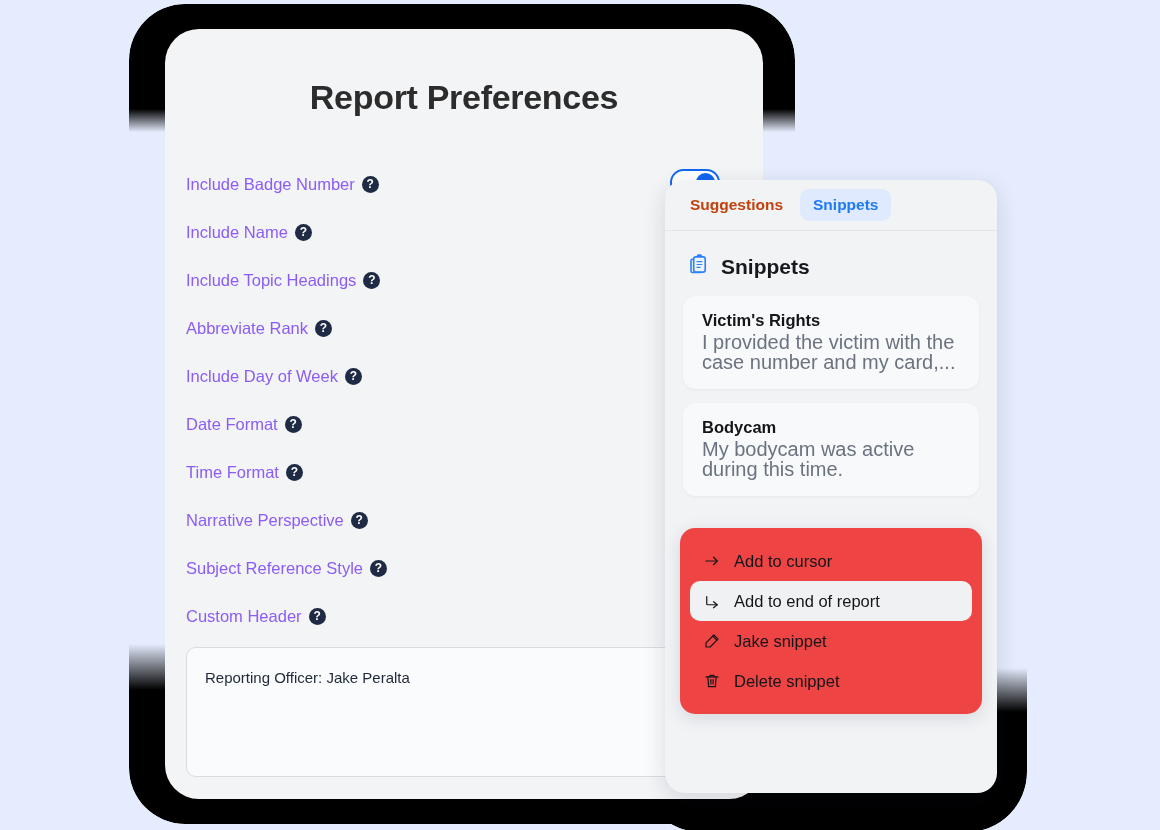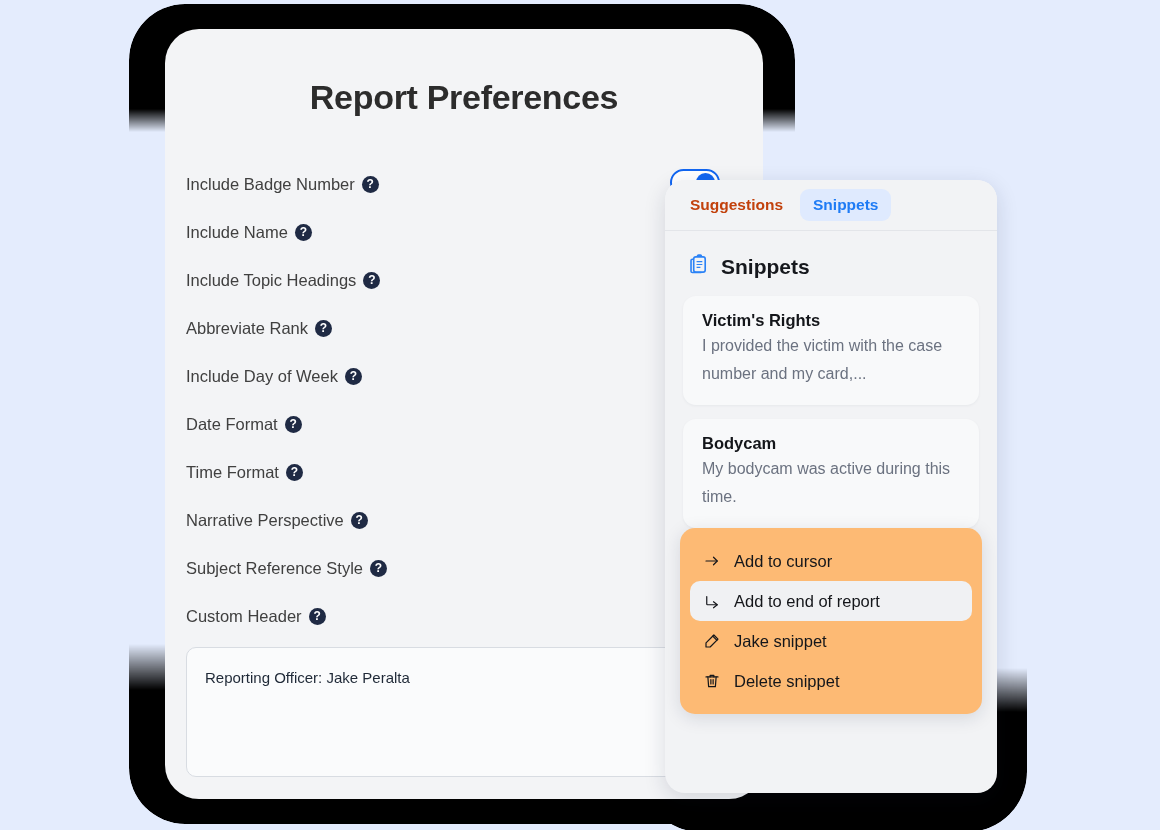--- a/index.html
+++ b/index.html
@@ -78,21 +78,21 @@
     right: 0;
   }
   .pref-row {
     position: relative;
     height: 48px;
     display: flex;
     align-items: center;
   }
   .pref-label {
     font-size: 16.5px;
-    color: #404040;
+    color: #8b5cf6;
     white-space: nowrap;
   }
   .help-icon {
     display: inline-block;
     width: 17px;
     height: 17px;
     border-radius: 50%;
     background: #1f2a44;
     color: #ffffff;
     font-size: 12px;
@@ -217,31 +217,31 @@
     padding: 15px 19px 17px 19px;
     box-shadow: 0 1px 3px rgba(20,30,60,0.05);
   }
   .snippet-title {
     font-size: 16.5px;
     font-weight: bold;
     color: #14161a;
     margin-bottom: 2px;
   }
   .snippet-preview {
-    font-size: 16px;
+    font-size: 20px;
     color: #6b7280;
-    line-height: 28px;
+    line-height: 20px;
   }
 
   #snippet-menu {
     position: absolute;
     left: 15px;
     top: 348px;
     width: 302px;
-    background: #fdba74;
+    background: #ef4444;
     border-radius: 15px;
     box-shadow: 0 4px 18px rgba(20,30,60,0.13);
     padding: 13px 10px;
     box-sizing: border-box;
   }
   .menu-item {
     display: flex;
     align-items: center;
     gap: 12px;
     height: 40px;

